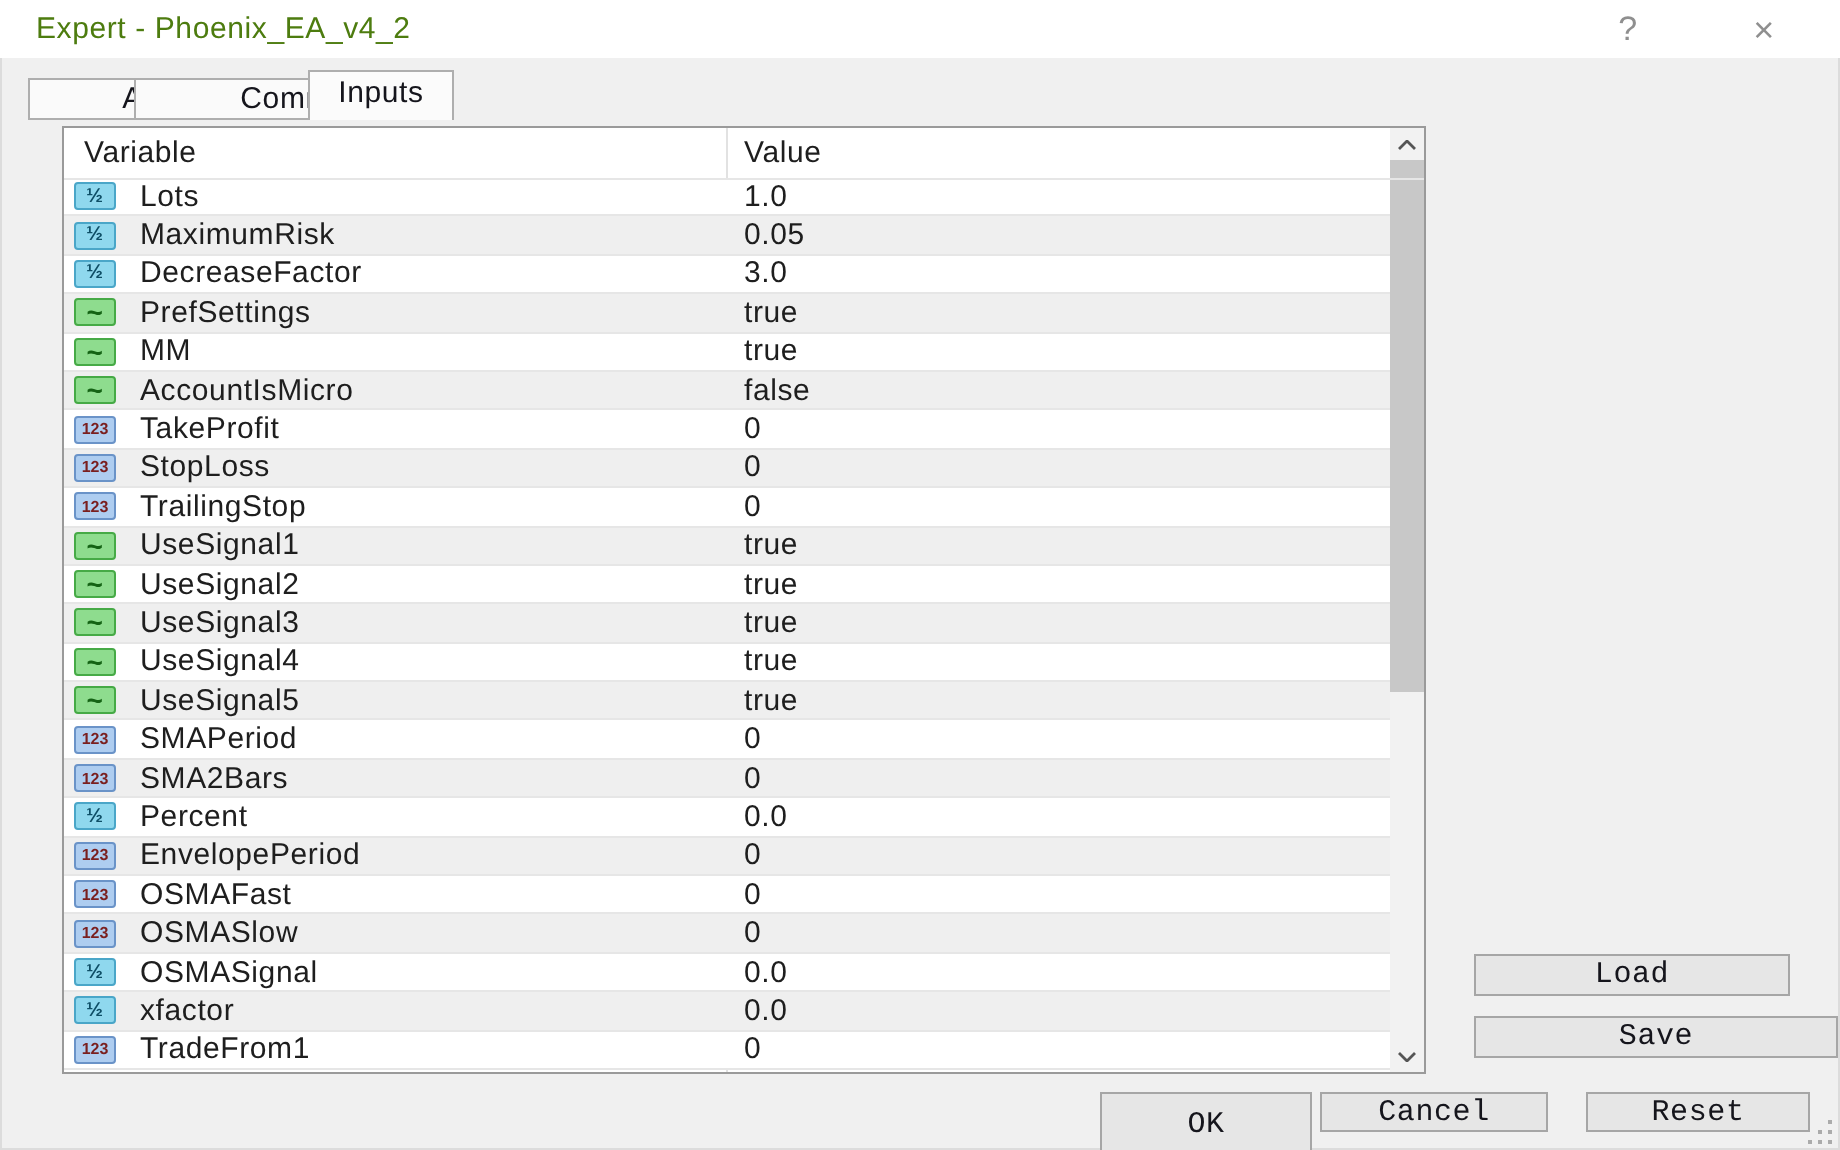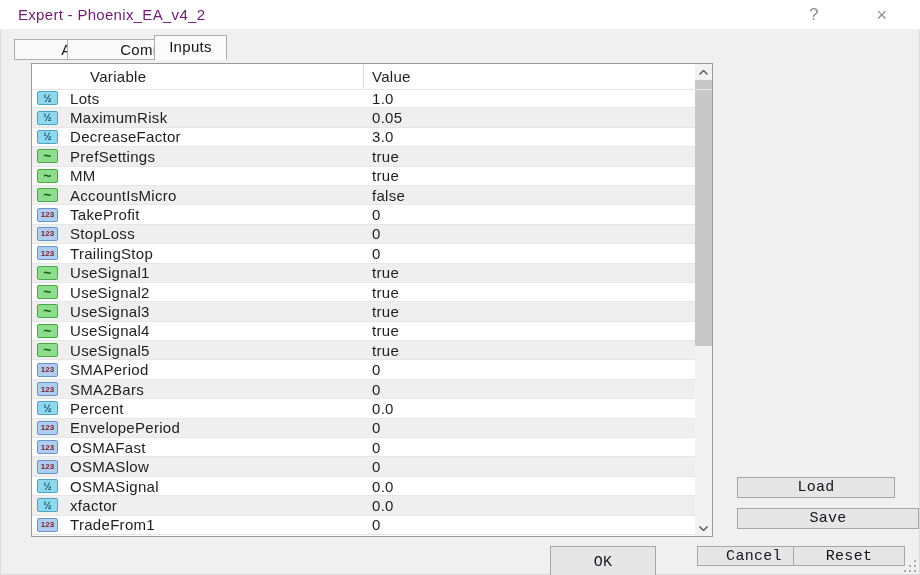--- a/index.html
+++ b/index.html
@@ -5,39 +5,39 @@
   html,body{margin:0;padding:0;}
   body{
     width:920px;height:575px;overflow:hidden;position:relative;
     background:#f0f0f0;
     font-family:"Liberation Sans","DejaVu Sans",sans-serif;
     font-size:15px;color:#1e1e1e;letter-spacing:.3px;
     box-shadow:inset 0 0 0 1px #dcdcdc;
   }
   
   .titlebar{position:absolute;left:0;top:0;width:920px;height:29px;background:#ffffff;}
-  .title{position:absolute;left:18px;top:6px;color:#701a75;font-size:15px;}
+  .title{position:absolute;left:18px;top:6px;color:#4d7c0f;font-size:15px;}
   .winbtn{position:absolute;top:3px;width:28px;height:24px;text-align:center;
           color:#8f8f8f;font-size:17px;line-height:24px;cursor:default;}
   .help{left:800px;}
   .close{left:868px;font-size:18px;}
   
   .tab{position:absolute;background:#fafafa;border:1px solid #aeaeae;
        text-align:center;font-size:15px;color:#15151c;}
   .tab-inactive{top:39px;height:19px;line-height:19px;padding-left:40px;}
   .tab-about{left:14px;width:53px;}
   .tab-common{left:67px;width:87px;}
   .tab-active{top:35px;height:24px;line-height:22px;border-bottom:none;
        left:154px;width:71px;background:#fbfbfb;z-index:2;}
   
   .ptable{position:absolute;left:31px;top:63px;width:680px;height:472px;
           background:#ffffff;border:1px solid #9a9a9a;box-sizing:content-box;}
   .colsep{position:absolute;left:331px;top:0;bottom:0;width:1px;background:#e2e2e2;}
   .phead{position:relative;height:25px;border-bottom:1px solid #e6e6e6;z-index:1;}
-  .phead .hvar{position:absolute;left:10px;top:4px;margin-left:48px;}
+  .phead .hvar{position:absolute;left:10px;top:4px;}
   .phead .hval{position:absolute;left:340px;top:4px;}
   .prows{position:absolute;left:0;top:25px;width:663px;height:447px;}
   .row{position:relative;height:19.4px;box-sizing:border-box;display:flex;align-items:center;
        border-bottom:1px solid #e6e6e6;background:#ffffff;}
   .row.alt{background:#efefef;}
   .ticon{flex:none;margin-left:5px;width:21px;height:14px;border-radius:2px;
          display:flex;align-items:center;justify-content:center;
          font-weight:bold;box-sizing:border-box;}
   .ticon.double{background:#8fd8ee;border:1px solid #4aa6c8;color:#0e4e66;font-size:10px;}
   .ticon.int{background:#aecdf0;border:1px solid #6a93c8;color:#7a1f1f;font-size:8px;letter-spacing:0;}
@@ -50,21 +50,21 @@
           align-items:center;justify-content:center;}
   .sarrow.up{top:0;} .sarrow.down{bottom:0;}
   .sthumb{position:absolute;left:0;top:16px;width:17px;height:266px;background:#c8c8c8;}
   
   .btn{position:absolute;height:21px;background:#e6e6e6;border:1px solid #a6a6a6;
        font-family:Liberation Mono, monospace;font-size:15px;letter-spacing:.3px;color:#15151c;
        text-align:center;padding:0;line-height:19px;box-sizing:border-box;}
   .btn-load{left:737px;top:477px;width:158px;}
   .btn-save{left:737px;top:508px;width:182px;}
   .btn-ok{left:550px;top:546px;width:106px;height:32px;}
-  .btn-cancel{left:697px;top:546px;width:114px;height:20px;}
+  .btn-cancel{left:660px;top:546px;width:114px;height:20px;}
   .btn-reset{left:793px;top:546px;width:112px;height:20px;}
   
   .grip{position:absolute;right:4px;bottom:3px;width:14px;height:14px;}
   .grip::after{content:"";position:absolute;right:0;bottom:0;width:2px;height:2px;
      background:#ababab;
      box-shadow:0 -5px #ababab,0 -10px #ababab,-5px 0 #ababab,-5px -5px #ababab,-10px 0 #ababab;}
   svg{display:block;}
 </style>
 </head>
 <body>

